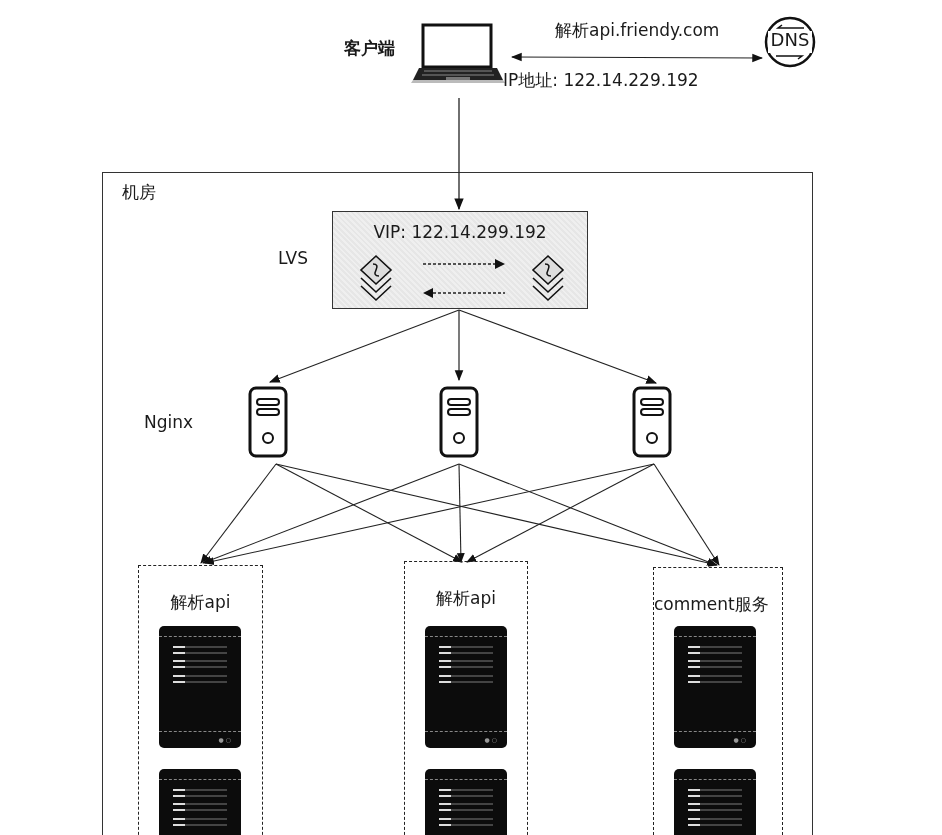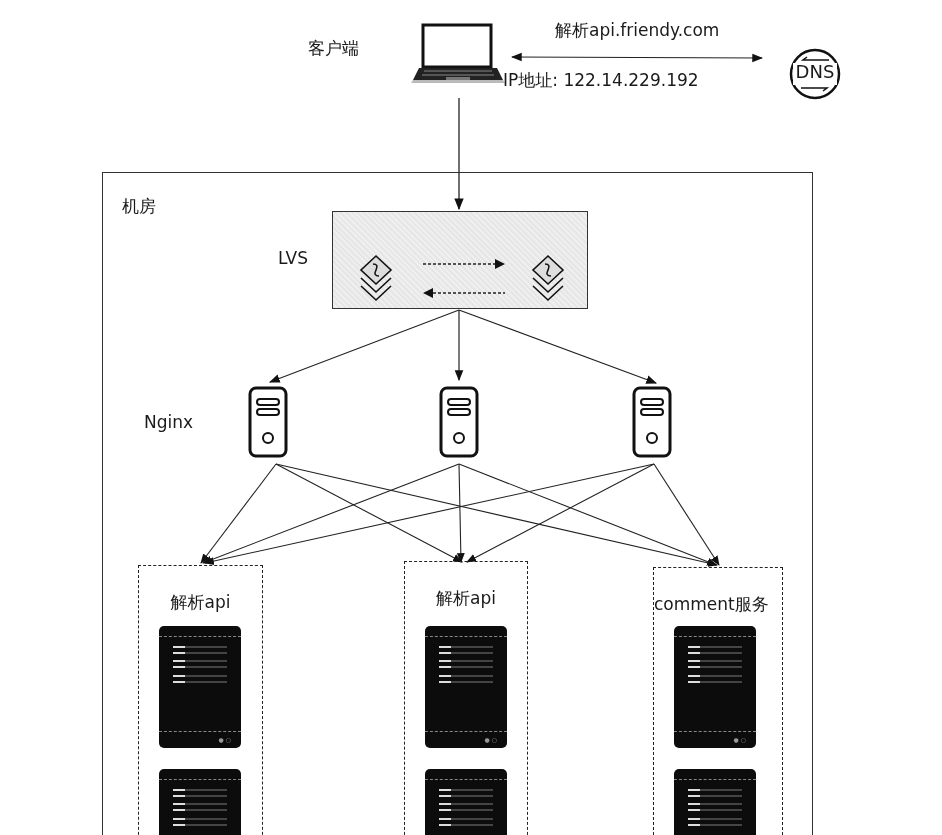--- a/index.html
+++ b/index.html
@@ -19,37 +19,37 @@
   .srv-tile .line-top { top: 10px; } .srv-tile .line-bot { bottom: 16px; }
   .srv-tile .row { position: absolute; left: 14px; height: 2px; width: 54px;
                    background: linear-gradient(90deg,#ddd 0 12px,#444 12px 100%); }
   .srv-tile .dots { position: absolute; right: 10px; bottom: 5px; color: #999; font-size: 6px; }
   .nginx-icon { position: absolute; width: 40px; height: 72px; }
 </style>
 </head>
 <body>
 
 <div class="datacenter"></div>
-<div class="label" style="left:122px;top:198px;">机房</div>
+<div class="label" style="left:122px;top:184px;">机房</div>
 
-<div class="label" style="left:308px;top:40px;">客户端</div>
+<div class="label" style="left:344px;top:40px;font-weight:bold;">客户端</div>
 <svg class="abs" style="left:410px;top:22px;" width="96" height="62" viewBox="0 0 96 62">
   <rect x="13" y="3" width="68" height="42" fill="#fff" stroke="#111" stroke-width="3"></rect>
   <path d="M9 46 H87 L93 58 H3 Z" fill="#222"></path>
   <path d="M3 58 H93 L95 61 H1 Z" fill="#bbb"></path>
   <g stroke="#888" stroke-width="1">
     <line x1="14" y1="49" x2="82" y2="49"></line>
       <line x1="12" y1="53" x2="84" y2="53"></line>
   </g>
   <rect x="36" y="55" width="24" height="3" fill="#777"></rect>
 </svg>
 
 <div class="label" style="left:555px;top:22px;text-align:center;">解析api.friendy.com</div>
 <div class="label" style="left:503px;top:72px;">IP地址: 122.14.229.192</div>
-<div class="abs" style="left:764px;top:48px;width:52px;height:52px;margin-left:25px;">
+<div class="abs" style="left:764px;top:16px;width:52px;height:52px;">
   <svg width="52" height="52" viewBox="0 0 52 52">
     <circle cx="26" cy="26" r="24" fill="#fff" stroke="#111" stroke-width="2.5"></circle>
     <rect x="4" y="15" width="44" height="22" fill="#fff"></rect>
     <path d="M40 12 H14 L18 9" fill="none" stroke="#111" stroke-width="1.5"></path>
     <path d="M12 40 H38 L34 43" fill="none" stroke="#111" stroke-width="1.5"></path>
   </svg>
   <div class="abs" style="left:0;top:15px;width:52px;text-align:center;font-size:18px;line-height:1;">DNS</div>
 </div>
 
 <svg class="edges">
@@ -71,20 +71,21 @@
     <line x1="459" y1="464" x2="461" y2="562" marker-end="url(#arr)"></line>
     <line x1="459" y1="464" x2="716" y2="565" marker-end="url(#arr)"></line>
     <line x1="654" y1="464" x2="205" y2="563" marker-end="url(#arr)"></line>
     <line x1="654" y1="464" x2="467" y2="562" marker-end="url(#arr)"></line>
     <line x1="654" y1="464" x2="719" y2="565" marker-end="url(#arr)"></line>
   </g>
 </svg>
 
 <div class="label" style="left:278px;top:250px;">LVS</div>
 <div class="lvs-box">
+  <div class="abs" style="left:0;top:12px;width:100%;text-align:center;font-size:17px;line-height:1;">VIP: 122.14.299.192</div>
   <svg class="abs" style="left:24px;top:40px;" width="38" height="52" viewBox="0 0 38 52">
     <g fill="none" stroke="#111" stroke-width="1.6">
       <path d="M19 4 L34 18 L19 32 L4 18 Z" fill="#ddd"></path>
       <path d="M16 12 Q22 12 19 18 Q16 24 22 24"></path>
       <path d="M4 26 L19 40 L34 26"></path>
       <path d="M4 34 L19 48 L34 34"></path>
     </g>
   </svg>
   <svg class="abs" style="left:196px;top:40px;" width="38" height="52" viewBox="0 0 38 52">
     <g fill="none" stroke="#111" stroke-width="1.6">

